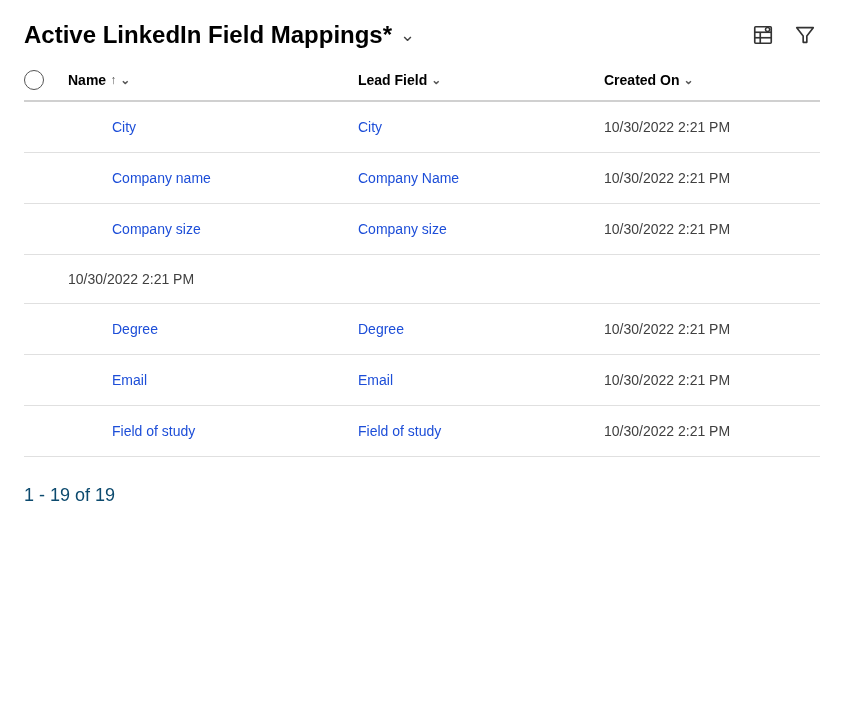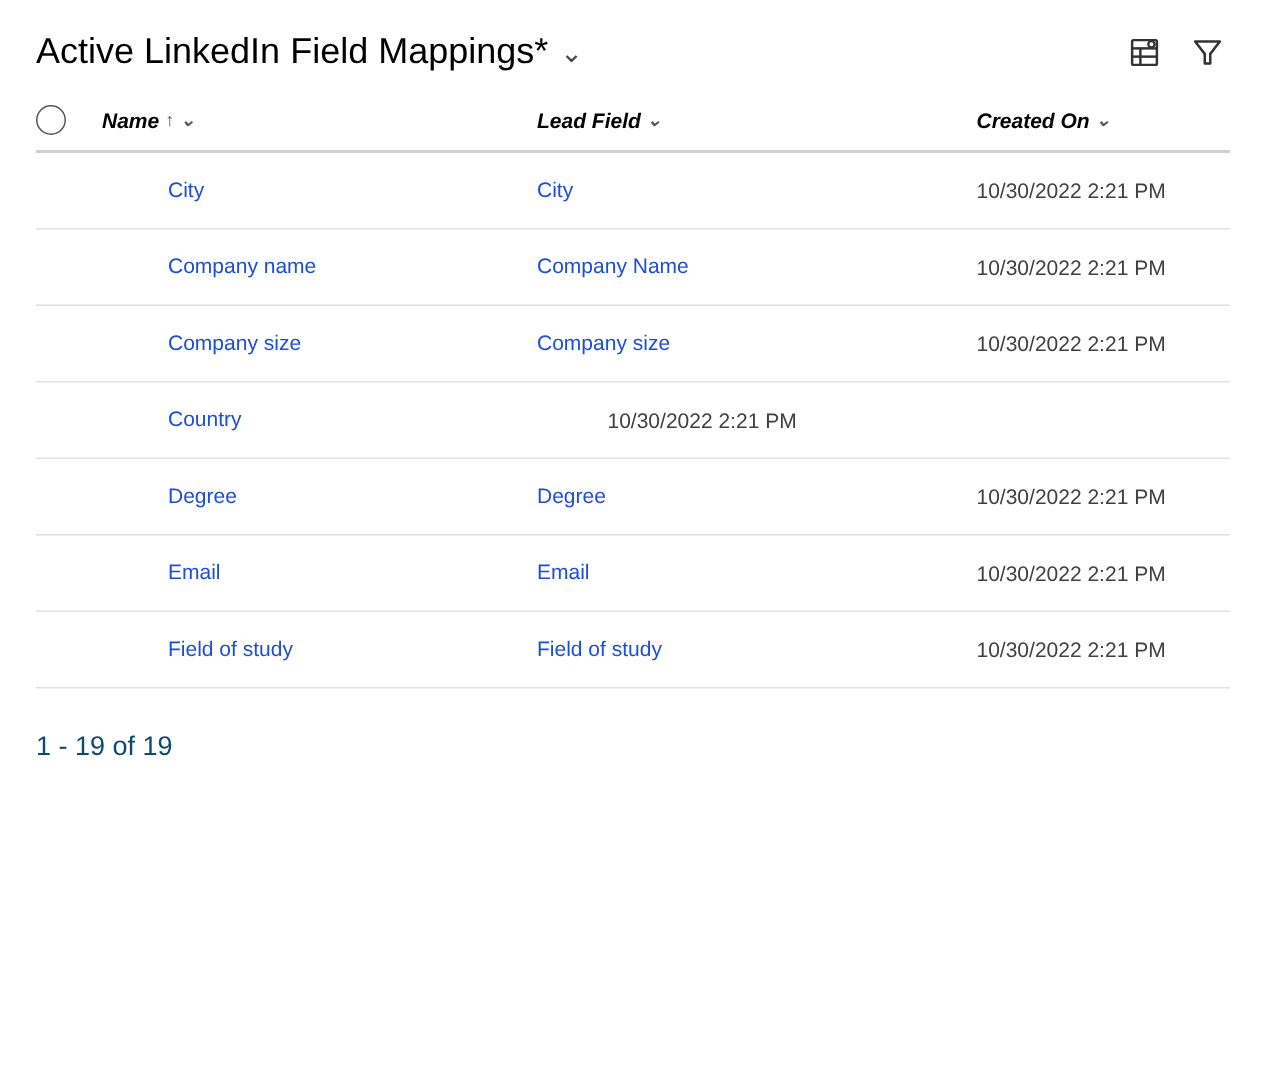--- a/index.html
+++ b/index.html
@@ -25,21 +25,21 @@
     }
 
     .title-group {
       display: flex;
       align-items: center;
       gap: 8px;
     }
 
     .page-title {
       font-size: 24px;
-      font-weight: 400;
+      font-weight: 700;
       color: #000000;
     }
 
     .chevron-icon {
       font-size: 18px;
       color: #444;
       cursor: pointer;
     }
 
     .toolbar-icons {
@@ -86,33 +86,31 @@
       flex-shrink: 0;
     }
 
     .col-lead-field {
       width: 246px;
       flex-shrink: 0;
     }
 
     .col-created-on {
       flex: 1;
-      margin-left: 47px;
     }
 
     .header-cell {
       font-size: 14px;
       font-weight: 600;
       color: #000000;
       display: flex;
       align-items: center;
       gap: 4px;
       cursor: pointer;
       user-select: none;
-      font-style: italic;
     }
 
     .header-cell .sort-icon {
       font-size: 12px;
       color: #555;
     }
 
     .data-row {
       display: flex;
       align-items: center;
@@ -242,23 +240,20 @@
         <a class="link-text">Company size</a>
       </div>
       <div class="col-lead-field">
         <a class="link-text">Company size</a>
       </div>
       <div class="col-created-on cell-created-on">10/30/2022 2:21 PM</div>
     </div>
     <div class="data-row">
       <div class="col-checkbox">
       </div>
-      <div class="cell-name">
-        <a class="link-text">Country</a>
-      </div>
       <div class="col-created-on cell-created-on">10/30/2022 2:21 PM</div>
     </div>
     <div class="data-row">
       <div class="col-checkbox">
       </div>
       <div class="cell-name">
         <a class="link-text">Degree</a>
       </div>
       <div class="col-lead-field">
         <a class="link-text">Degree</a>

